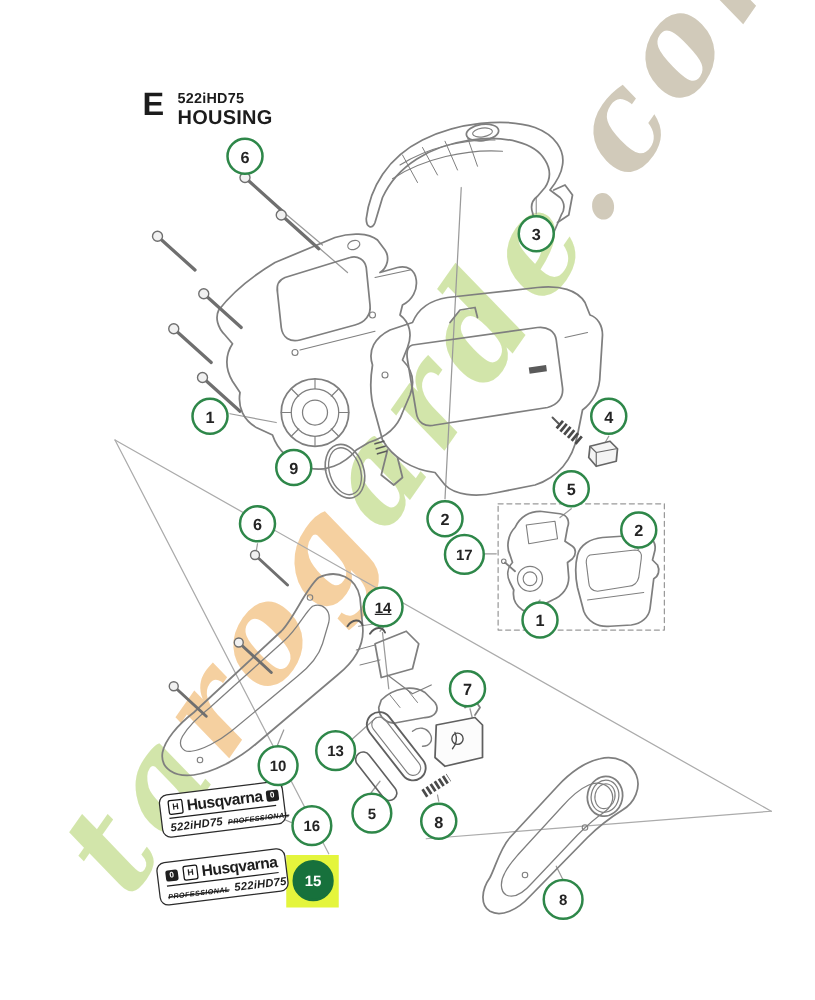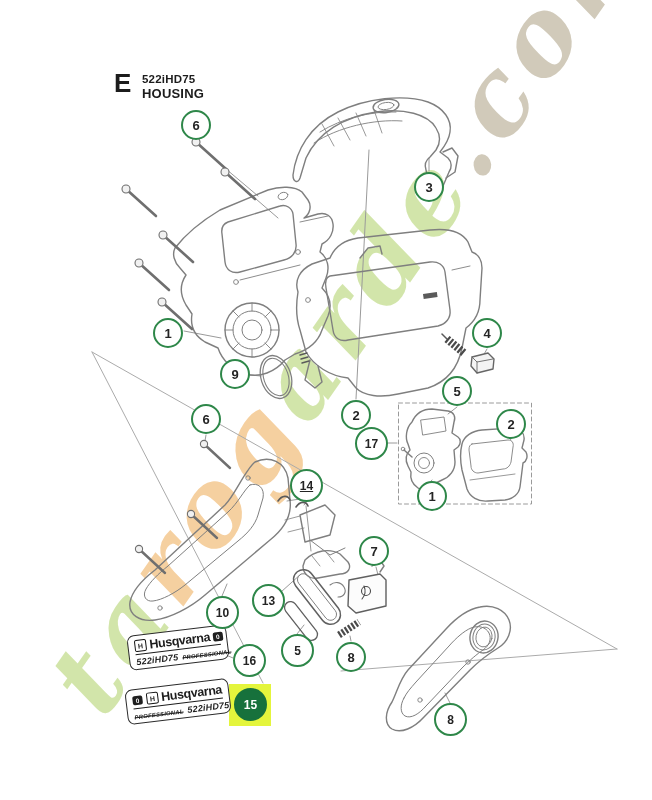--- a/index.html
+++ b/index.html
@@ -11,21 +11,21 @@
   .watermark{
     position:absolute;left:74px;top:700px;z-index:1;white-space:nowrap;
     transform:rotate(-55deg);transform-origin:0 50%;
     font-family:"DejaVu Serif", serif;font-style:italic;font-weight:bold;
     font-size:104px;letter-spacing:9px;opacity:0.85;pointer-events:none;line-height:0;
   }
   
   .hdr{position:absolute;z-index:4;color:#1c1c1c;}
   .hdr-letter{left:114px;top:70px;font-size:26px;font-weight:bold;}
   .hdr-model{left:142px;top:73px;font-size:11.5px;font-weight:bold;letter-spacing:.2px;}
-  .hdr-section{left:142px;top:86px;font-size:13px;font-weight:bold;letter-spacing:.2px;}
+  .hdr-section{left:142px;top:86px;font-size:16px;font-weight:bold;letter-spacing:.2px;}
   
   svg.lineart{position:absolute;left:0;top:0;z-index:2;}
   .hlbox{position:absolute;z-index:3;}
   
   .callout{
     position:absolute;z-index:5;width:26px;height:26px;margin:-15px 0 0 -15px;
     border-radius:50%;background:#fff;border:2px solid #2e8749;color:#242424;
     font-size:13px;font-weight:bold;display:flex;align-items:center;justify-content:center;
   }
   .callout.wide{width:29px;height:29px;margin:-16px 0 0 -16px;font-size:12px;}

